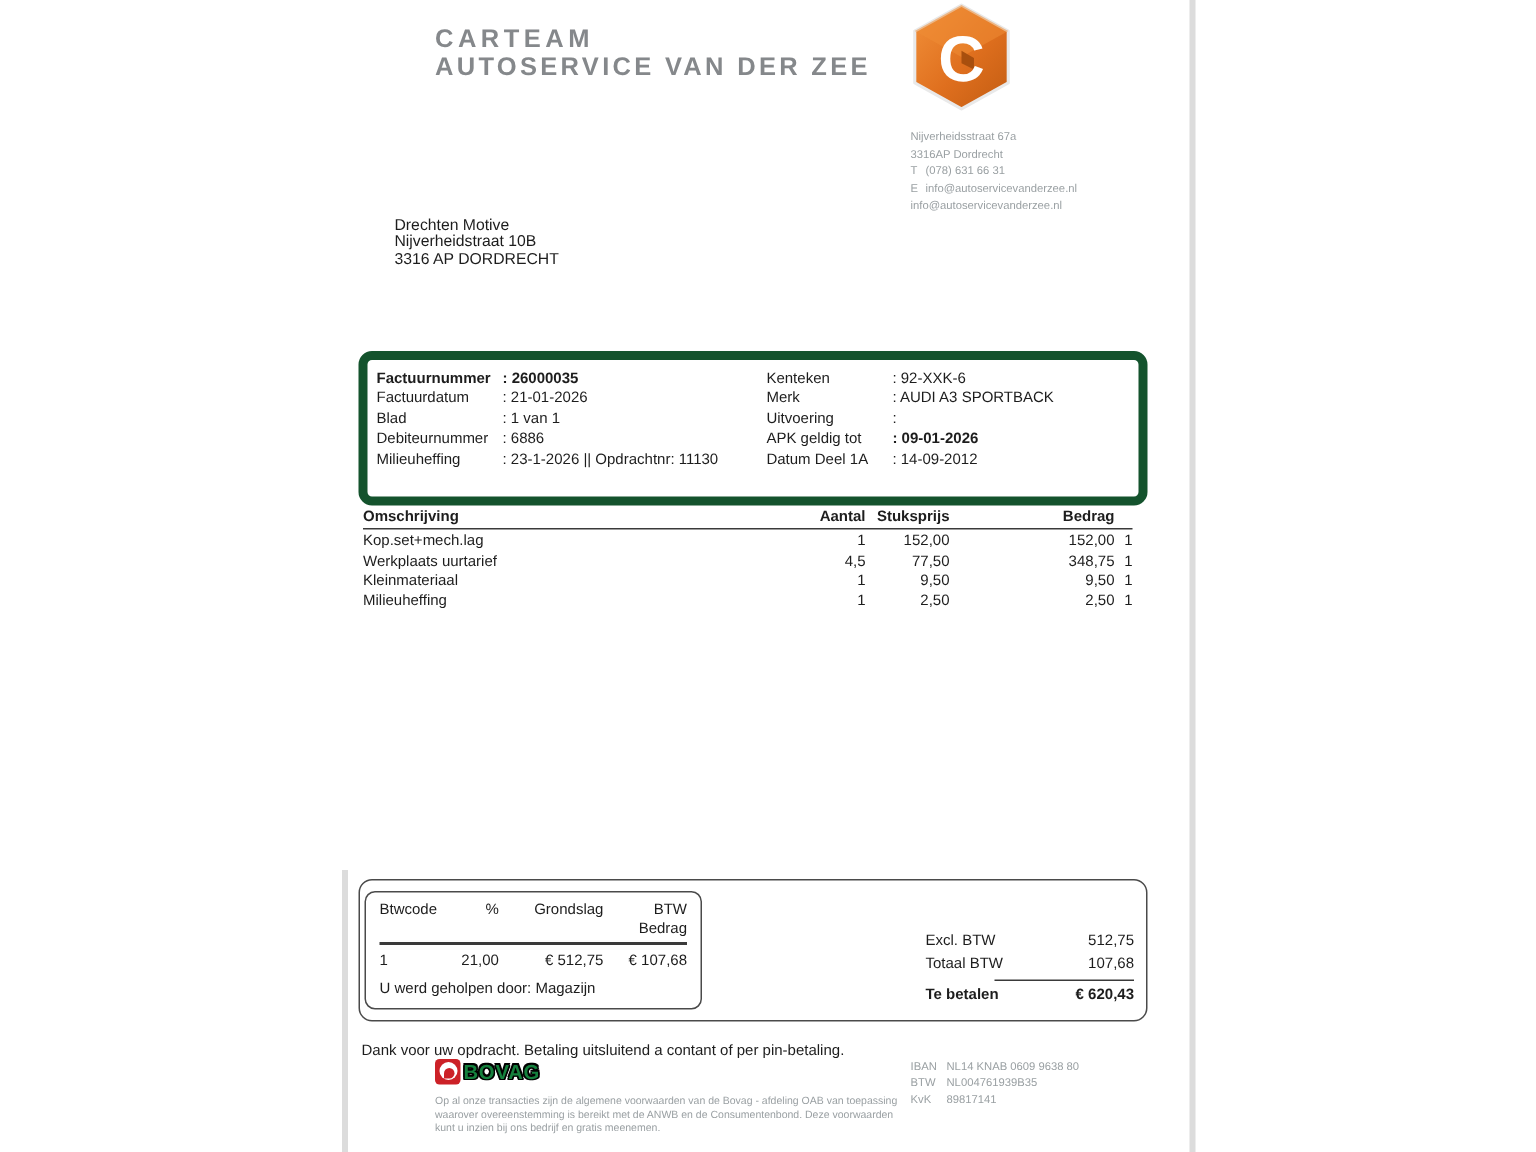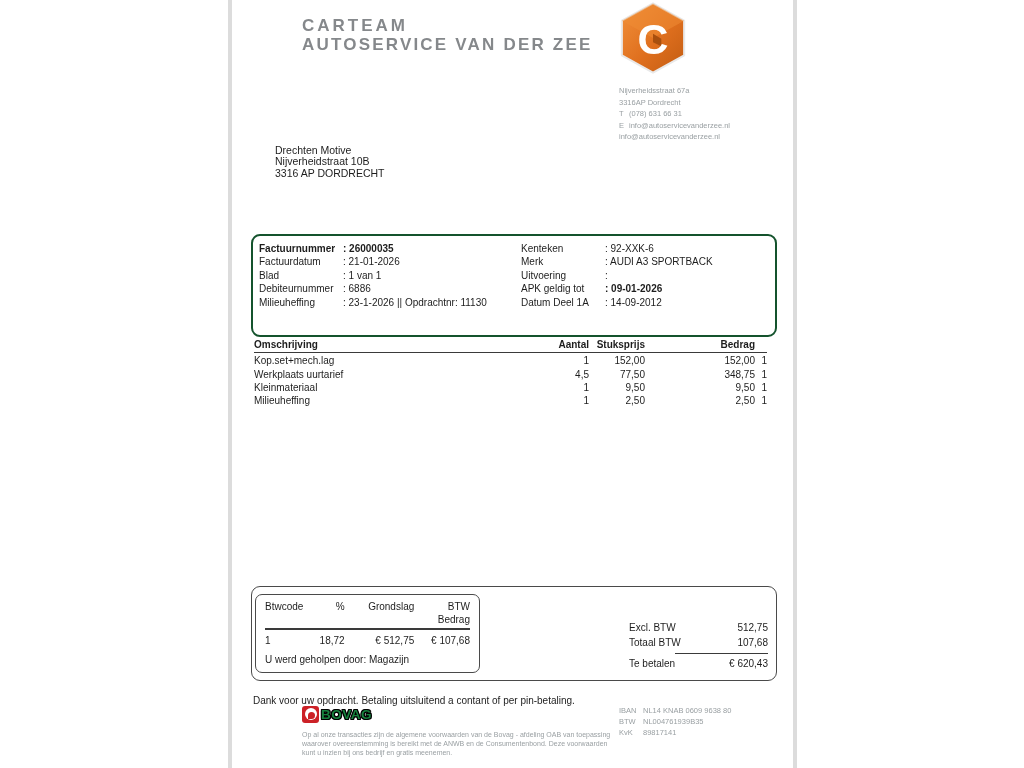--- a/index.html
+++ b/index.html
@@ -4,38 +4,38 @@
 <style>
   * { margin:0; padding:0; box-sizing:border-box; }
   html,body { width:1024px; height:768px; background:#ffffff; overflow:hidden;
               font-family:"Liberation Sans", sans-serif; color:#1d1d1d; }
   .stage { position:relative; width:1024px; height:768px; }
 
   .page-edge { position:absolute; top:0; bottom:0; width:4px; background:#dcdcdc; }
   .edge-left { left:228px; }
   .edge-right { left:793px; }
 
-  .page { position:absolute; left:232px; top:0; width:561px; height:580px; background:#ffffff; }
+  .page { position:absolute; left:220px; top:0; width:561px; height:580px; background:#ffffff; }
 
   
   .company-name { position:absolute; left:70px; top:16px; color:#85888b; font-weight:700; }
   .company-name .l1 { font-size:17px; letter-spacing:3px; line-height:19px; }
   .company-name .l2 { font-size:17px; letter-spacing:2.2px; line-height:19px; }
 
   .logo { position:absolute; left:386px; top:2px; width:70px; height:72px; }
 
   .contact { position:absolute; left:387px; top:85px; font-size:7.5px; line-height:11.6px;
              color:#9aa0a3; }
   .contact .lbl { display:inline-block; width:10px; }
 
   .recipient { position:absolute; left:43px; top:145px; font-size:10.5px; line-height:11.3px; color:#1d1d1d; }
 
   
   .details-box { position:absolute; left:19px; top:234px; width:526px; height:103px;
-                 border:2px solid #14532d; border-radius:9px; padding:6px 0 0 0; }
+                 border:6px solid #14532d; border-radius:9px; padding:6px 0 0 0; }
   .details-cols { display:flex; }
   .dcol { font-size:10px; line-height:13.4px; }
   .dcol-left { margin-left:6px; width:262px; }
   .dcol-right { width:250px; }
   .drow { display:flex; }
   .drow .dlabel { width:84px; flex:0 0 84px; }
   .drow .dvalue { white-space:nowrap; }
   .drow.bold .dlabel, .drow.bold .dvalue { font-weight:700; }
   .drow.bold-val .dvalue { font-weight:700; }
 
@@ -58,21 +58,21 @@
   .vrow.head { border-bottom:2px solid #3a3a3a; padding-bottom:2px; margin-bottom:4px; }
   .v-code { width:45px; text-align:left; }
   .v-pct  { width:35px; text-align:right; }
   .v-base { width:70px; text-align:right; }
   .v-amt  { width:56px; text-align:right; }
   .helped { position:absolute; left:9px; bottom:7px; font-size:10px; }
 
   .totals { position:absolute; left:377px; top:33px; width:139px; font-size:10px; }
   .trow { display:flex; justify-content:space-between; line-height:15px; }
   .tot-rule { border-top:1px solid #3a3a3a; margin:3px 0 2px 46px; }
-  .trow.grand { font-weight:400; }
+  .trow.grand { font-weight:700; }
 
   
   .thanks { position:absolute; left:21px; top:695px; font-size:10px; }
   .bovag { position:absolute; left:70px; top:705px; display:flex; align-items:center; height:18px; }
   .bovag-emblem { width:17px; height:17px; background:#cc2127; border-radius:3px;
                   position:relative; margin-right:2px; }
   .bovag-emblem::after { content:""; position:absolute; left:2.5px; top:2.5px; width:12px; height:12px;
                   background:#ffffff; border-radius:50%; }
   .bovag-emblem::before { content:""; position:absolute; left:6px; top:6px; width:7px; height:7px;
                   background:#cc2127; border-radius:50% 50% 50% 0; z-index:2; }
@@ -217,21 +217,21 @@
     <div class="summary-box">
       <div class="vat-box">
         <div class="vrow head">
           <span class="v-code">Btwcode</span>
           <span class="v-pct">%</span>
           <span class="v-base">Grondslag</span>
           <span class="v-amt">BTW Bedrag</span>
         </div>
         <div class="vrow">
           <span class="v-code">1</span>
-          <span class="v-pct">18,72</span>
+          <span class="v-pct">21,00</span>
           <span class="v-base">€ 512,75</span>
           <span class="v-amt">€ 107,68</span>
         </div>
         <div class="helped">U werd geholpen door: Magazijn</div>
       </div>
 
       <div class="totals">
         <div class="trow">
           <span>Excl. BTW</span>
           <span>512,75</span>

